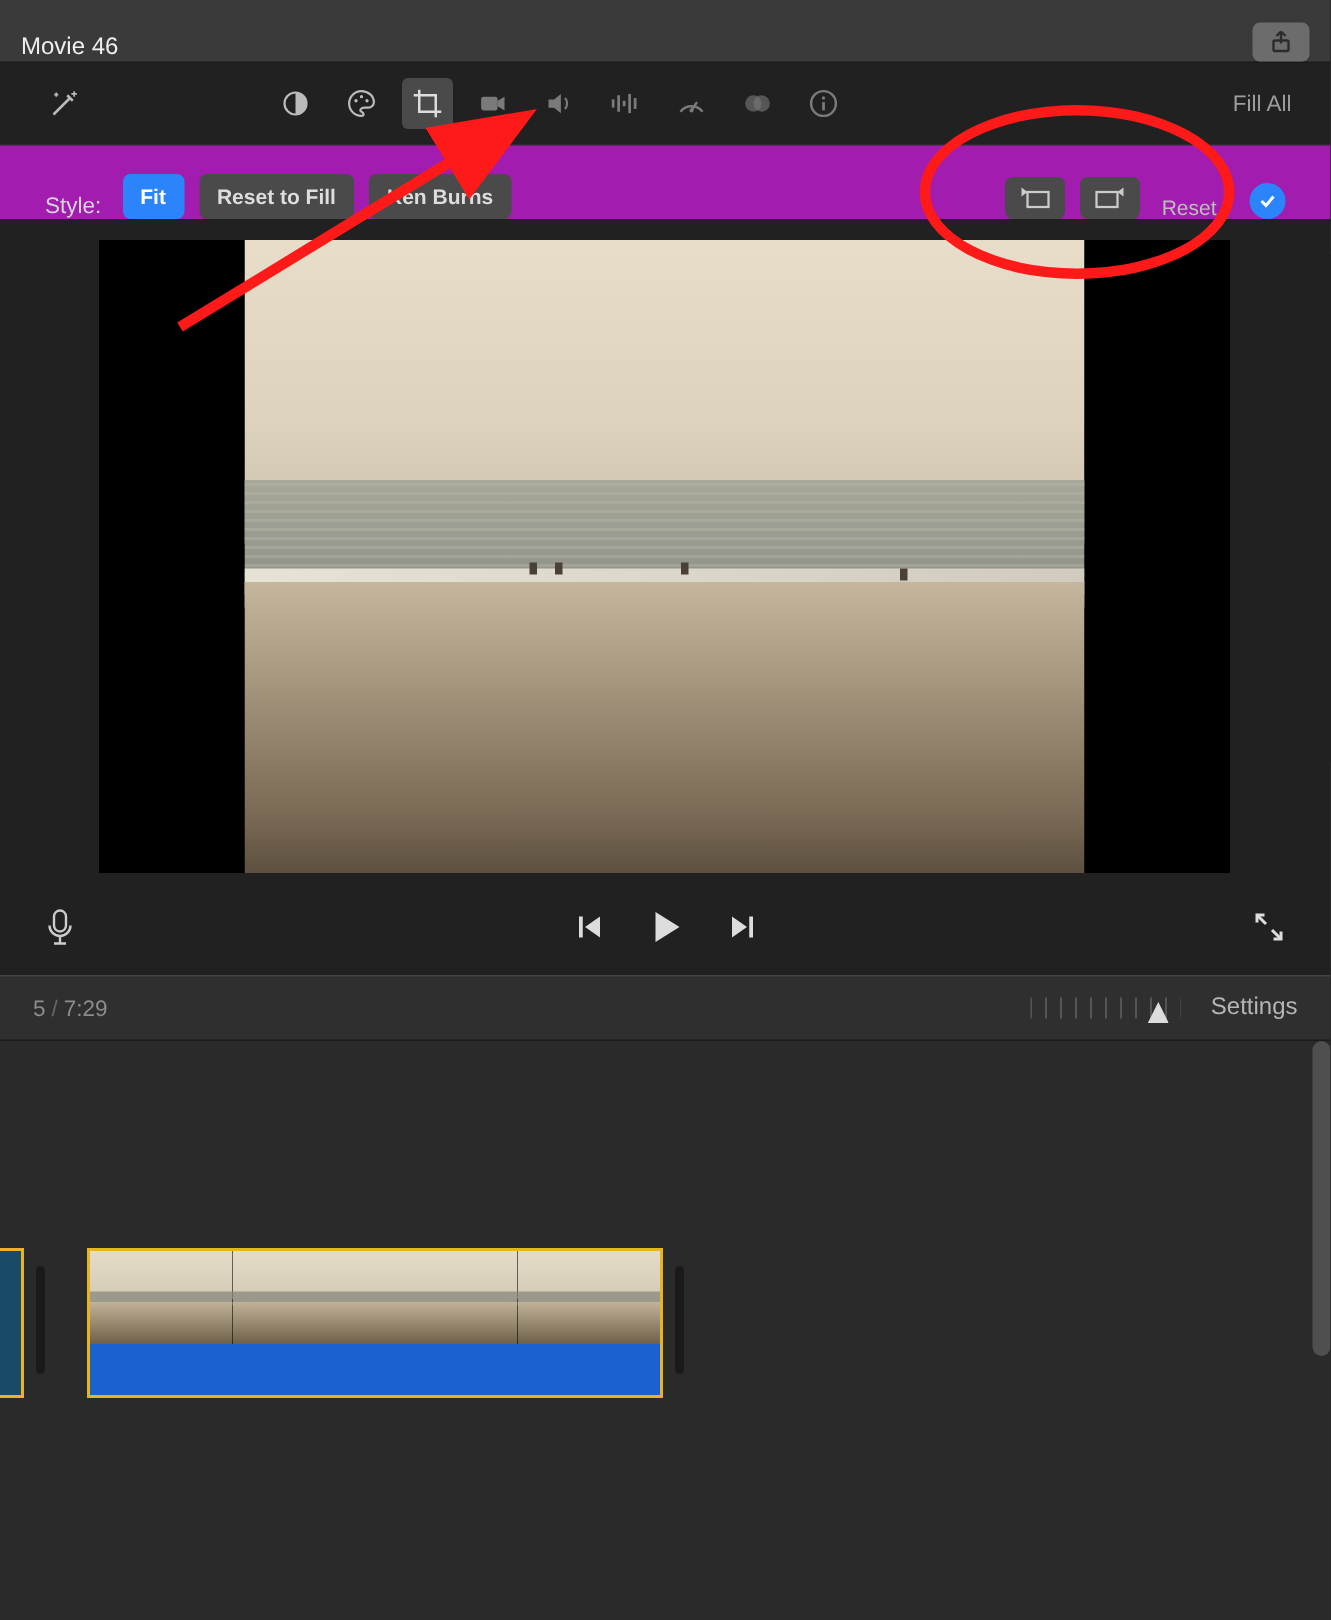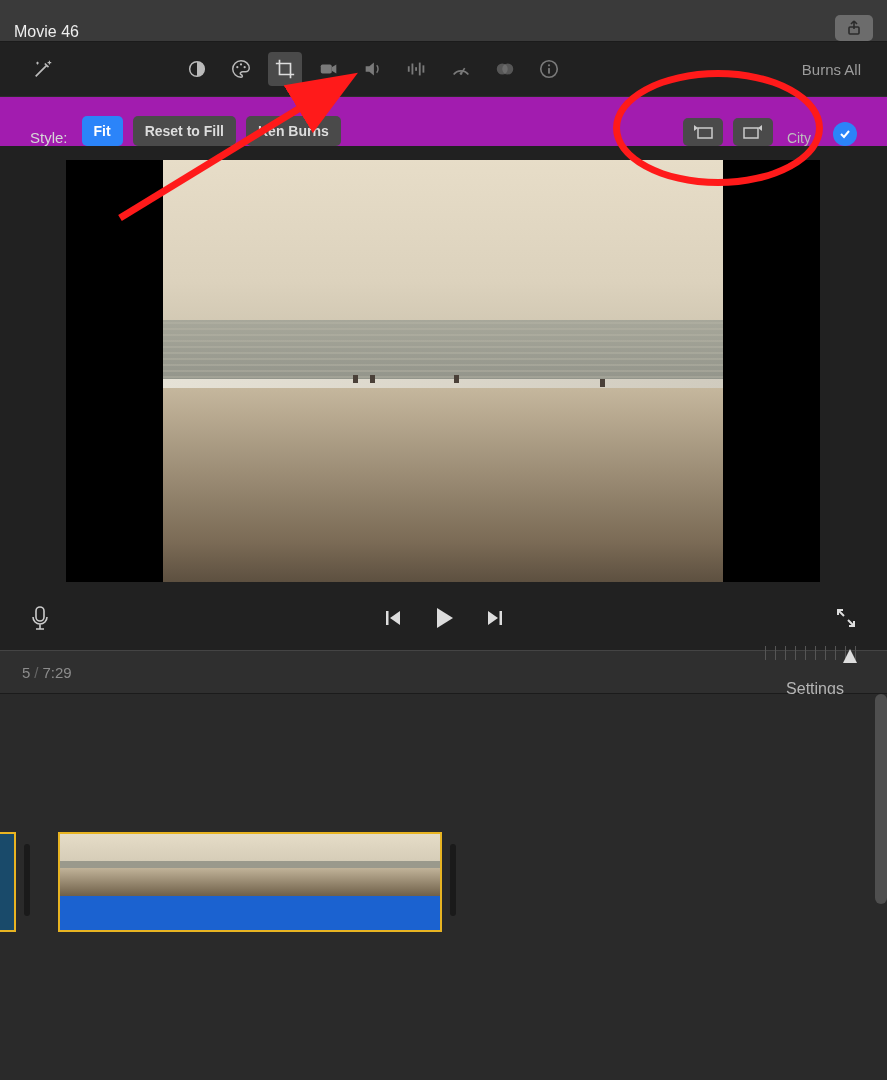--- a/index.html
+++ b/index.html
@@ -39,21 +39,21 @@
   
   .playrow { height:64px; background:#212121; display:flex; align-items:center; padding:0 30px; position:relative;}
   .playrow .center { position:absolute; left:50%; transform:translateX(-50%); display:flex; gap:28px; align-items:center;}
   .picon { color:#ddd; }
   .playrow .right { margin-left:auto; }
 
   
   .timebar { height:44px; background:#2f2f2f; border-top:1px solid #444; border-bottom:1px solid #1b1b1b; display:flex; align-items:center; padding:0 22px; color:#8c8c8c; font-size:15px;}
   .timebar .times { display:flex; gap:4px; align-items:center;}
   .timebar .divider { color:#666;}
-  .timebar .zoomarea { margin-left:auto; display:flex; align-items:center; gap:20px;flex-direction:column;}
+  .timebar .zoomarea { margin-left:auto; display:flex; align-items:center; gap:20px;}
   .ticks { width:100px; height:14px; background:repeating-linear-gradient(90deg,#555 0 1px, transparent 1px 10px); position:relative;}
   .zoomhandle { position:absolute; bottom:-3px; left:78px; width:14px; height:14px; background:#ddd; clip-path:polygon(50% 0,100% 100%,0 100%); }
   .settings { color:#b5b5b5; font-size:16px;}
 
   
   .timeline { height:400px; background:#2a2a2a; position:relative; padding:24px 24px; }
   .scrolltrack{position:absolute;right:0;top:0;bottom:0;width:12px;background:#2a2a2a;}
   .scrollthumb{position:absolute;right:0;top:0;width:12px;height:210px;background:#4f4f4f;border-radius:6px;}
 
   .stub-clip{position:absolute; left:0; top:138px; width:16px; height:100px; background:#194a6a; border:2px solid #e8b422; border-left:none;}
@@ -151,42 +151,42 @@
         <circle cx="15" cy="12" r="6" fill="#7a7a7a" opacity="0.6"></circle>
       </svg>
   </div>
   <div class="tool">
     <svg width="22" height="22" viewBox="0 0 24 24">
         <circle cx="12" cy="12" r="9" fill="none" stroke="#7a7a7a" stroke-width="1.8"></circle>
         <circle cx="12" cy="8" r="1.2" fill="#7a7a7a"></circle>
         <rect x="11" y="11" width="2" height="6" fill="#7a7a7a"></rect>
       </svg>
   </div>
-  <span class="reset-all">Burns All</span>
+  <span class="reset-all">Fill All</span>
 </div>
 
 <div class="stylerow">
   <span class="lbl">Style:</span>
   <div class="segbtn blue">Fit</div>
   <div class="segbtn">Reset to Fill</div>
   <div class="segbtn">Ken Burns</div>
   <div class="flex"></div>
   <div class="rotbtn">
     <svg width="22" height="16" viewBox="0 0 22 16">
         <rect x="6" y="4" width="14" height="10" fill="none" stroke="#ccc" stroke-width="1.5"></rect>
         <path d="M6 4 L2 1 L2 7 Z" fill="#ccc"></path>
       </svg>
   </div>
   <div class="rotbtn">
     <svg width="22" height="16" viewBox="0 0 22 16">
         <rect x="2" y="4" width="14" height="10" fill="none" stroke="#ccc" stroke-width="1.5"></rect>
         <path d="M16 4 L20 1 L20 7 Z" fill="#ccc"></path>
       </svg>
   </div>
-  <span class="reset-sm">City</span>
+  <span class="reset-sm">Reset</span>
   <div class="check-circle">
     <svg width="14" height="14" viewBox="0 0 14 14">
         <path d="M3 7l3 3 5-6" stroke="#fff" stroke-width="2" fill="none"></path>
       </svg>
   </div>
 </div>
 
 <div class="previewwrap">
   <div class="preview">
     <div class="photo">

